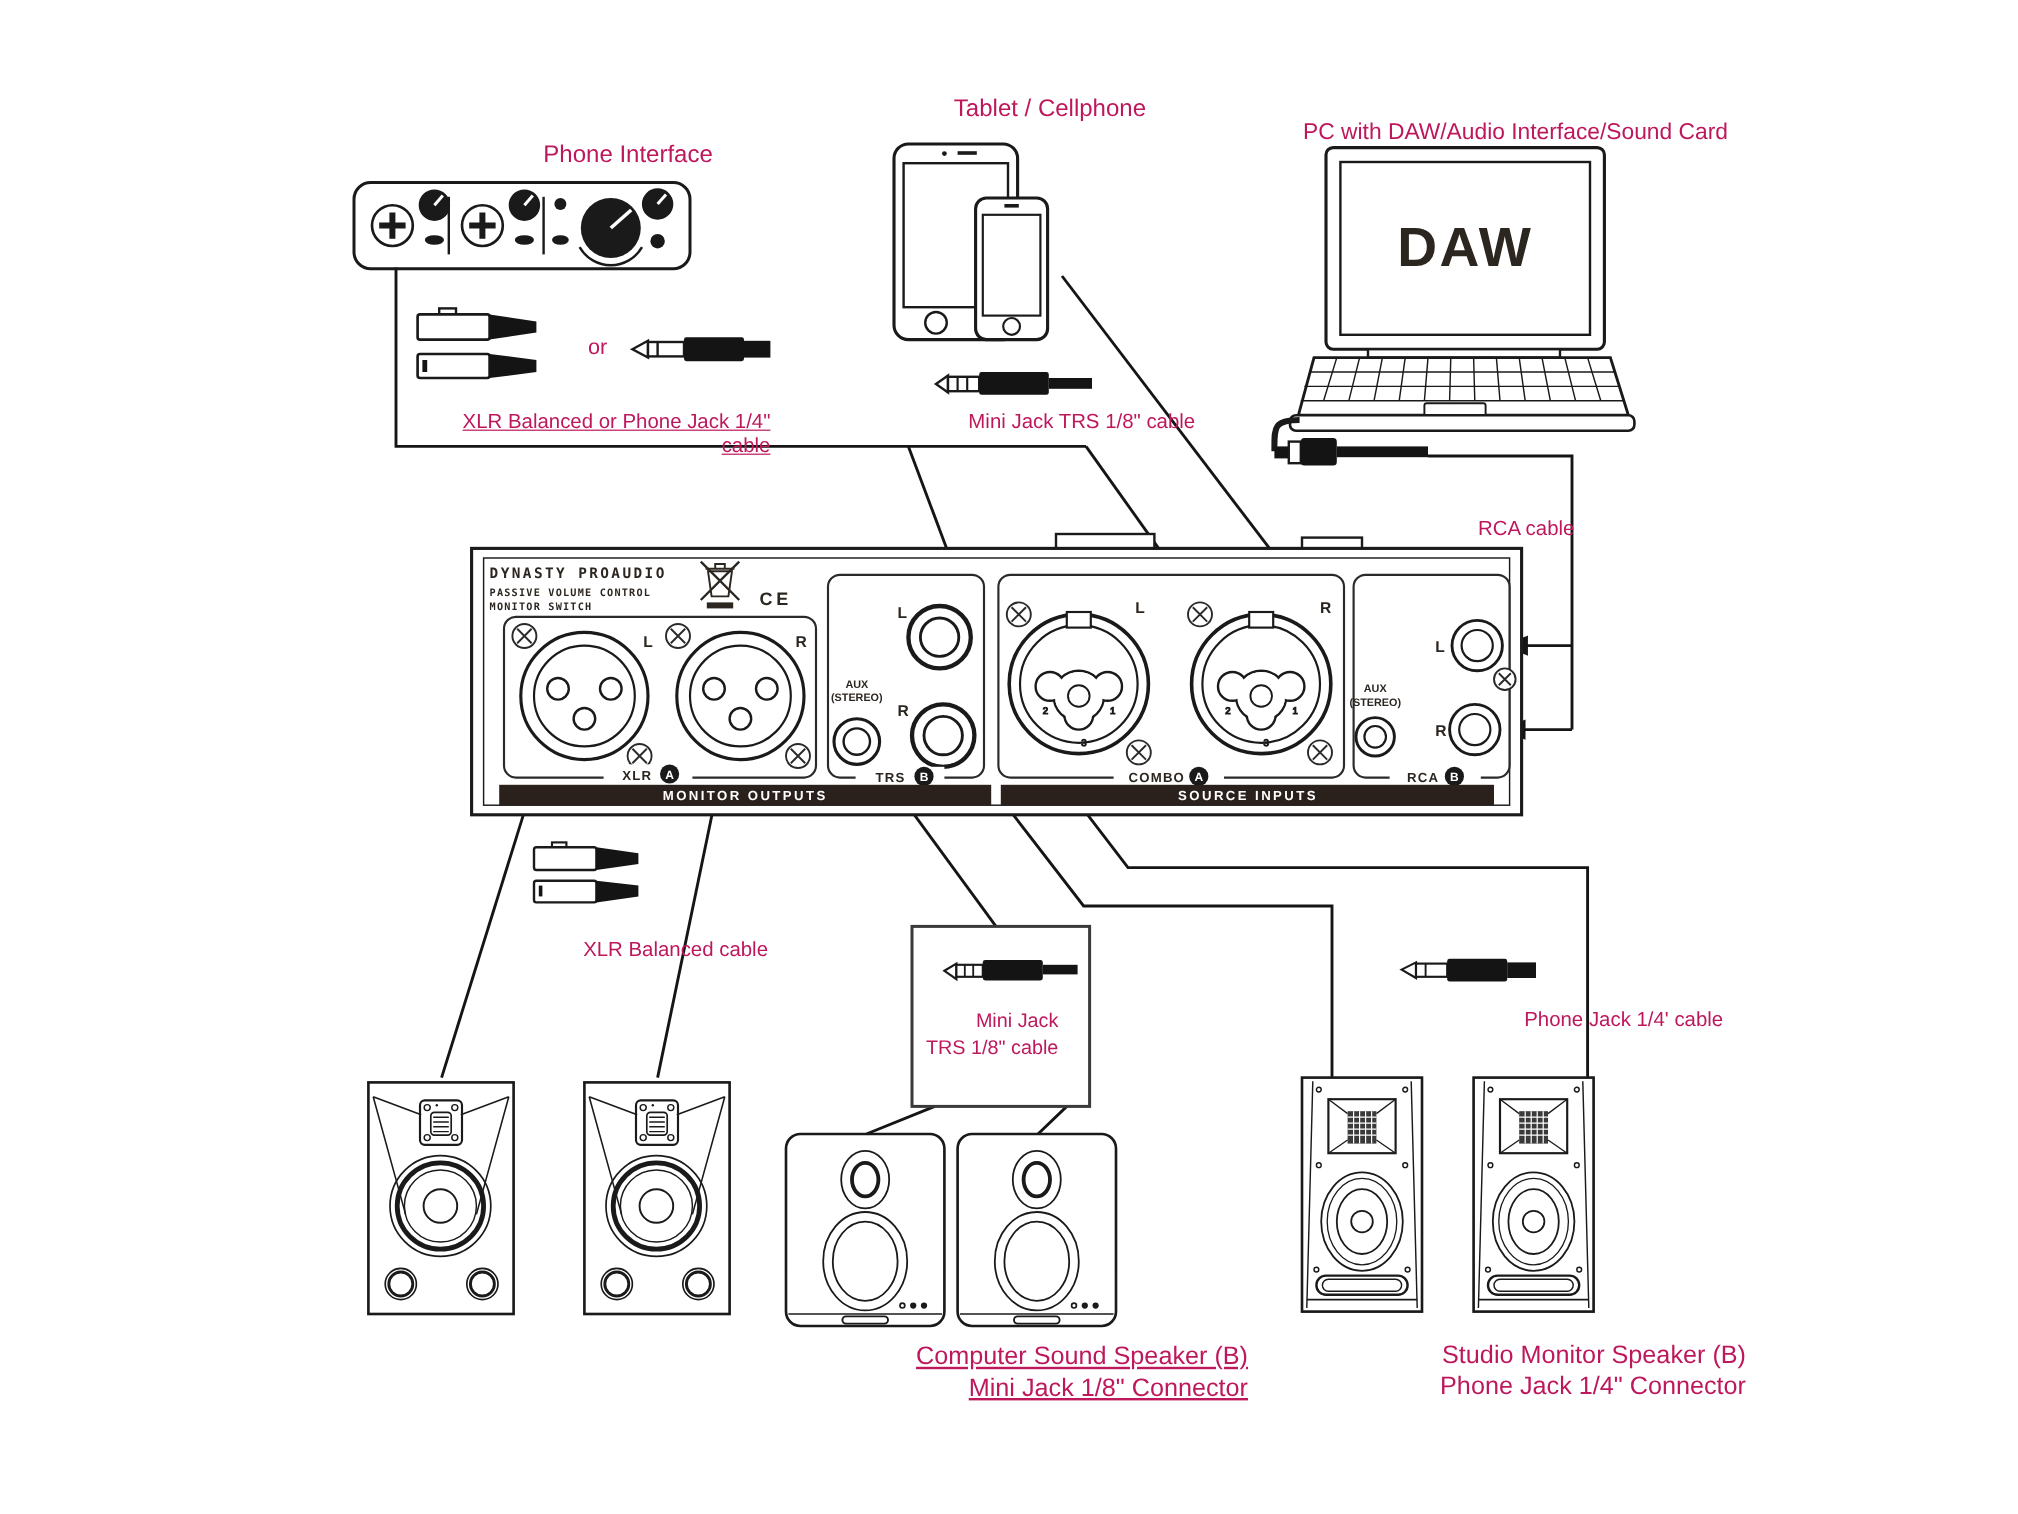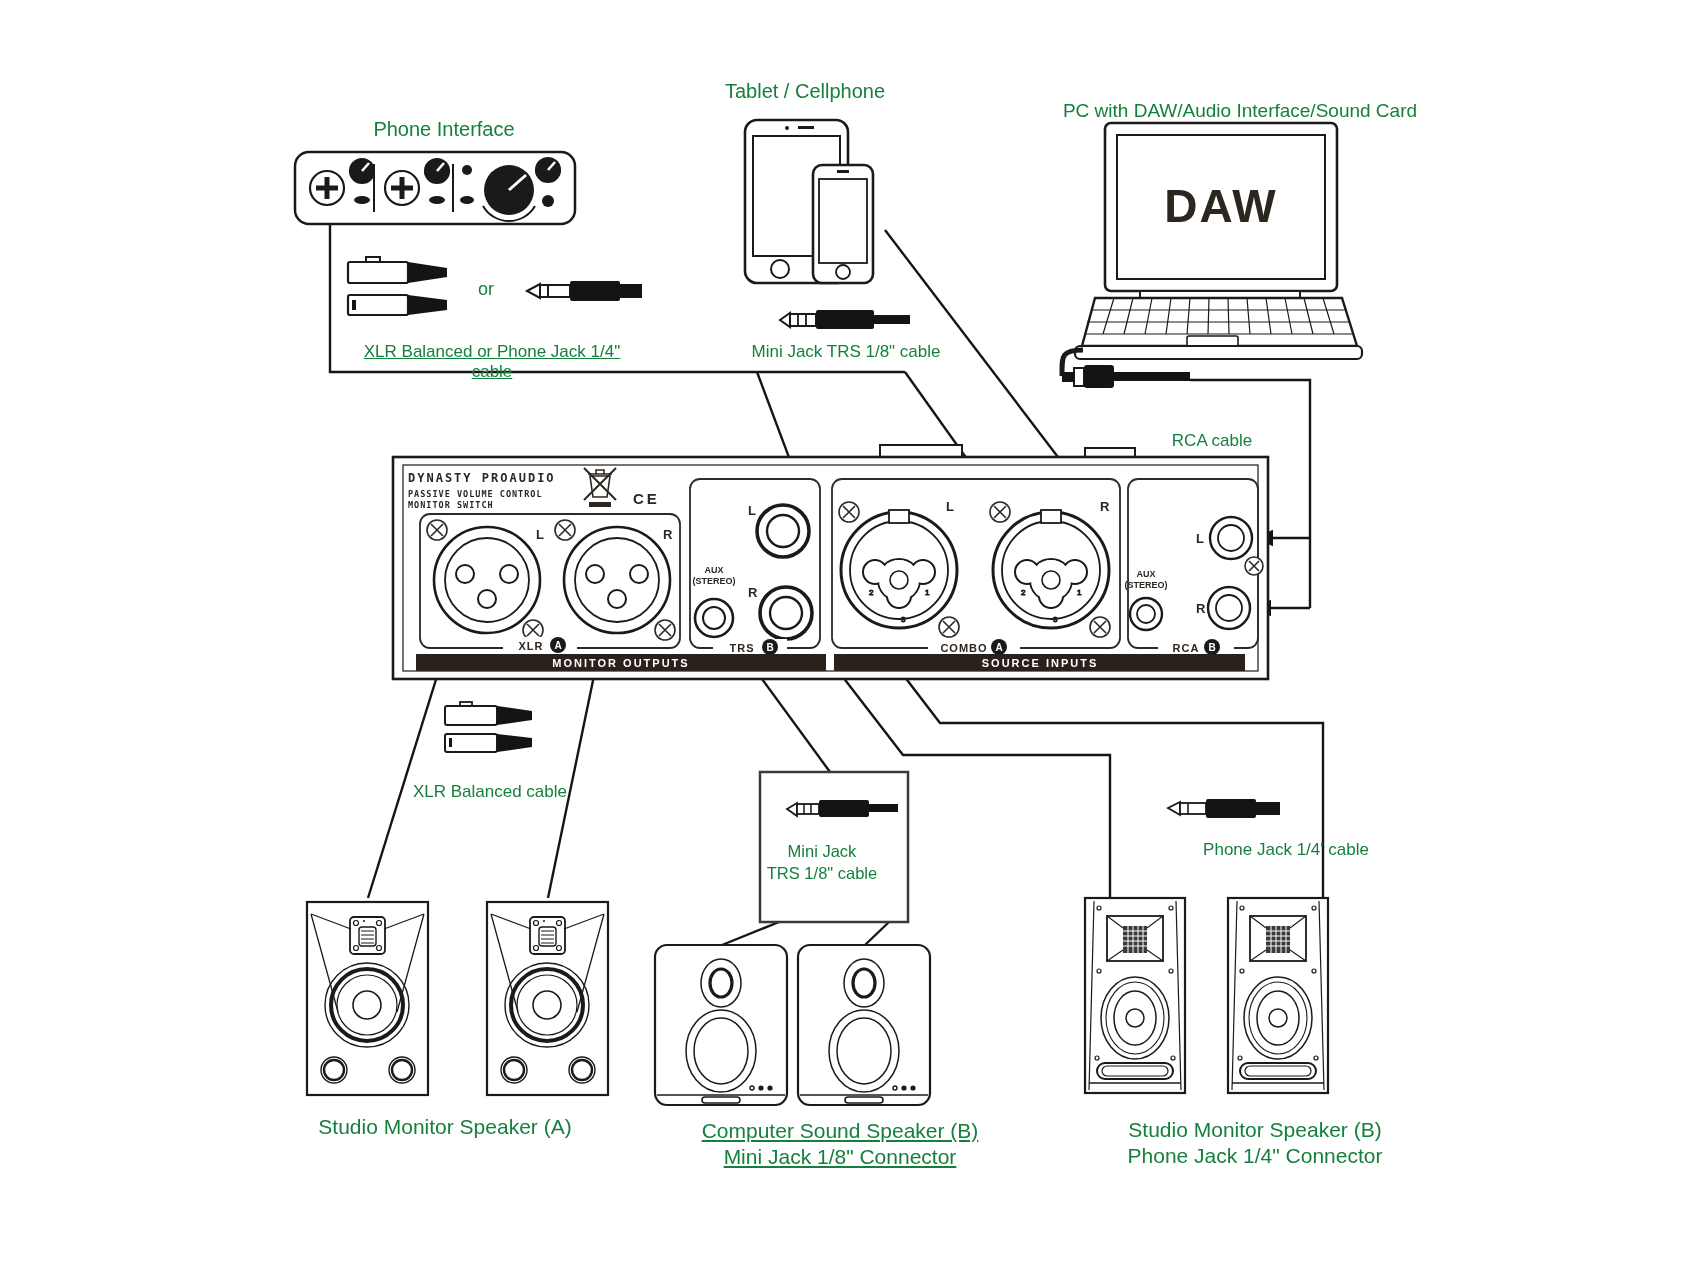--- a/index.html
+++ b/index.html
@@ -1,17 +1,17 @@
 <!DOCTYPE html>
 <html><head>
 <meta charset="utf-8">
 <style>
   html,body{margin:0;padding:0;background:#ffffff;}
   body{width:1682px;height:1262px;position:relative;font-family:"Liberation Sans",sans-serif;color:#111;overflow:hidden;}
-  .lbl{position:absolute;text-align:center;color:#15803d;}
+  .lbl{position:absolute;text-align:right;color:#be185d;}
   .lbl.big{font-size:20px;}
   .lbl.med{font-size:17px;}
   .lbl.spk{font-size:21px;line-height:26px;}
   svg{position:absolute;left:0;top:0;}
   svg text{font-family:"Liberation Sans",sans-serif;fill:#2c2620;}
   .devbrand{font-family:"DejaVu Sans Mono",monospace;font-weight:bold;letter-spacing:2px;font-size:12px;}
   .devsmall{font-family:"DejaVu Sans Mono",monospace;font-weight:bold;letter-spacing:1px;font-size:8.5px;}
   .chan{font-weight:bold;font-size:13px;}
   .seclab{font-weight:bold;font-size:11px;letter-spacing:1px;}
   .auxlab{font-weight:bold;font-size:9px;}
@@ -465,21 +465,20 @@
 <div class="lbl med" style="left:1112px;top:431px;width:200px;">RCA cable</div>
 <div class="lbl med" style="left:340px;top:782px;width:300px;">XLR Balanced cable</div>
 
 <div class="lbl" style="left:762px;top:840px;width:120px;font-size:16.5px;line-height:22px;">
   <div>Mini Jack</div>
   <div>TRS 1/8" cable</div>
 </div>
 <div class="lbl med" style="left:1136px;top:840px;width:300px;">Phone Jack 1/4' cable</div>
 
 <div class="lbl spk" style="left:245px;top:1114px;width:400px;">
-  <div>Studio Monitor Speaker (A)</div>
 </div>
 <div class="lbl spk" style="left:640px;top:1118px;width:400px;text-decoration:underline;">
   <div>Computer Sound Speaker (B)</div>
   <div>Mini Jack 1/8" Connector</div>
 </div>
 <div class="lbl spk" style="left:1055px;top:1117px;width:400px;">
   <div>Studio Monitor Speaker (B)</div>
   <div>Phone Jack 1/4" Connector</div>
 </div>
 

